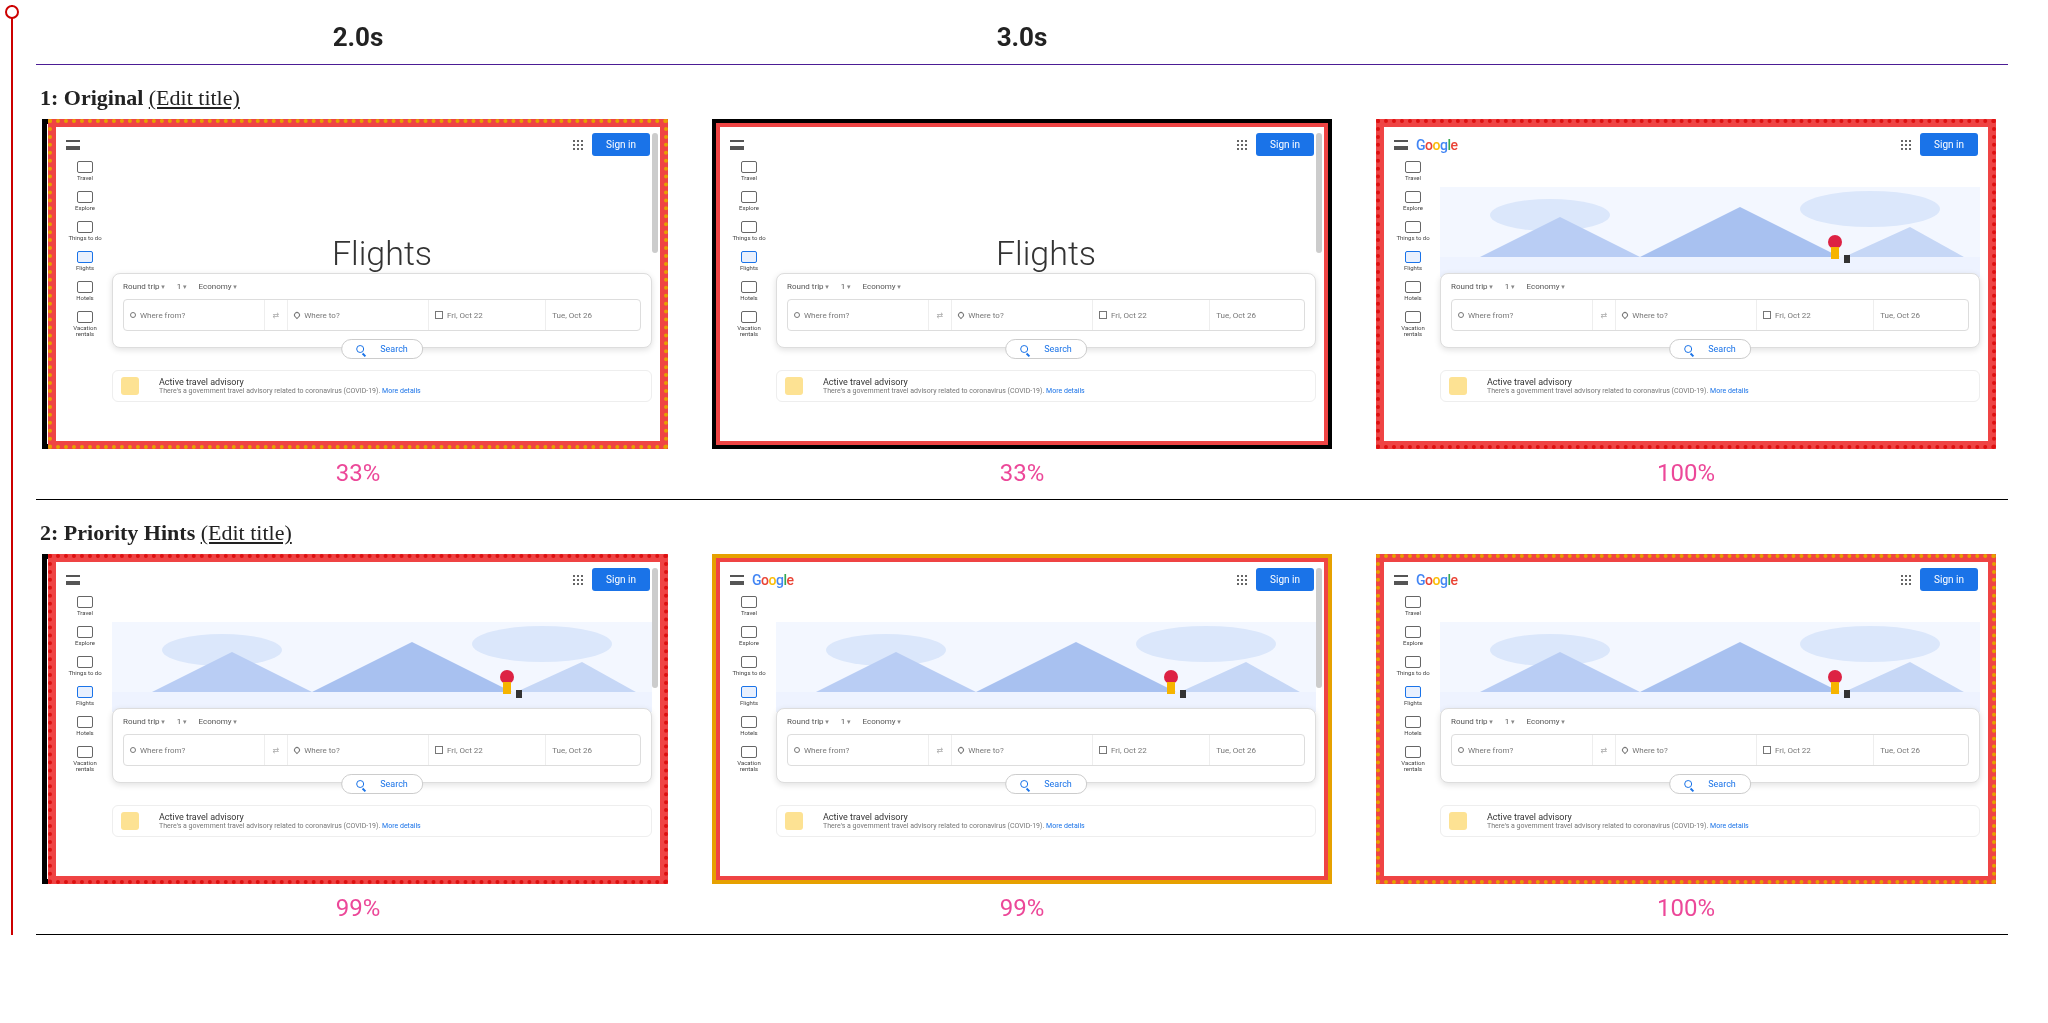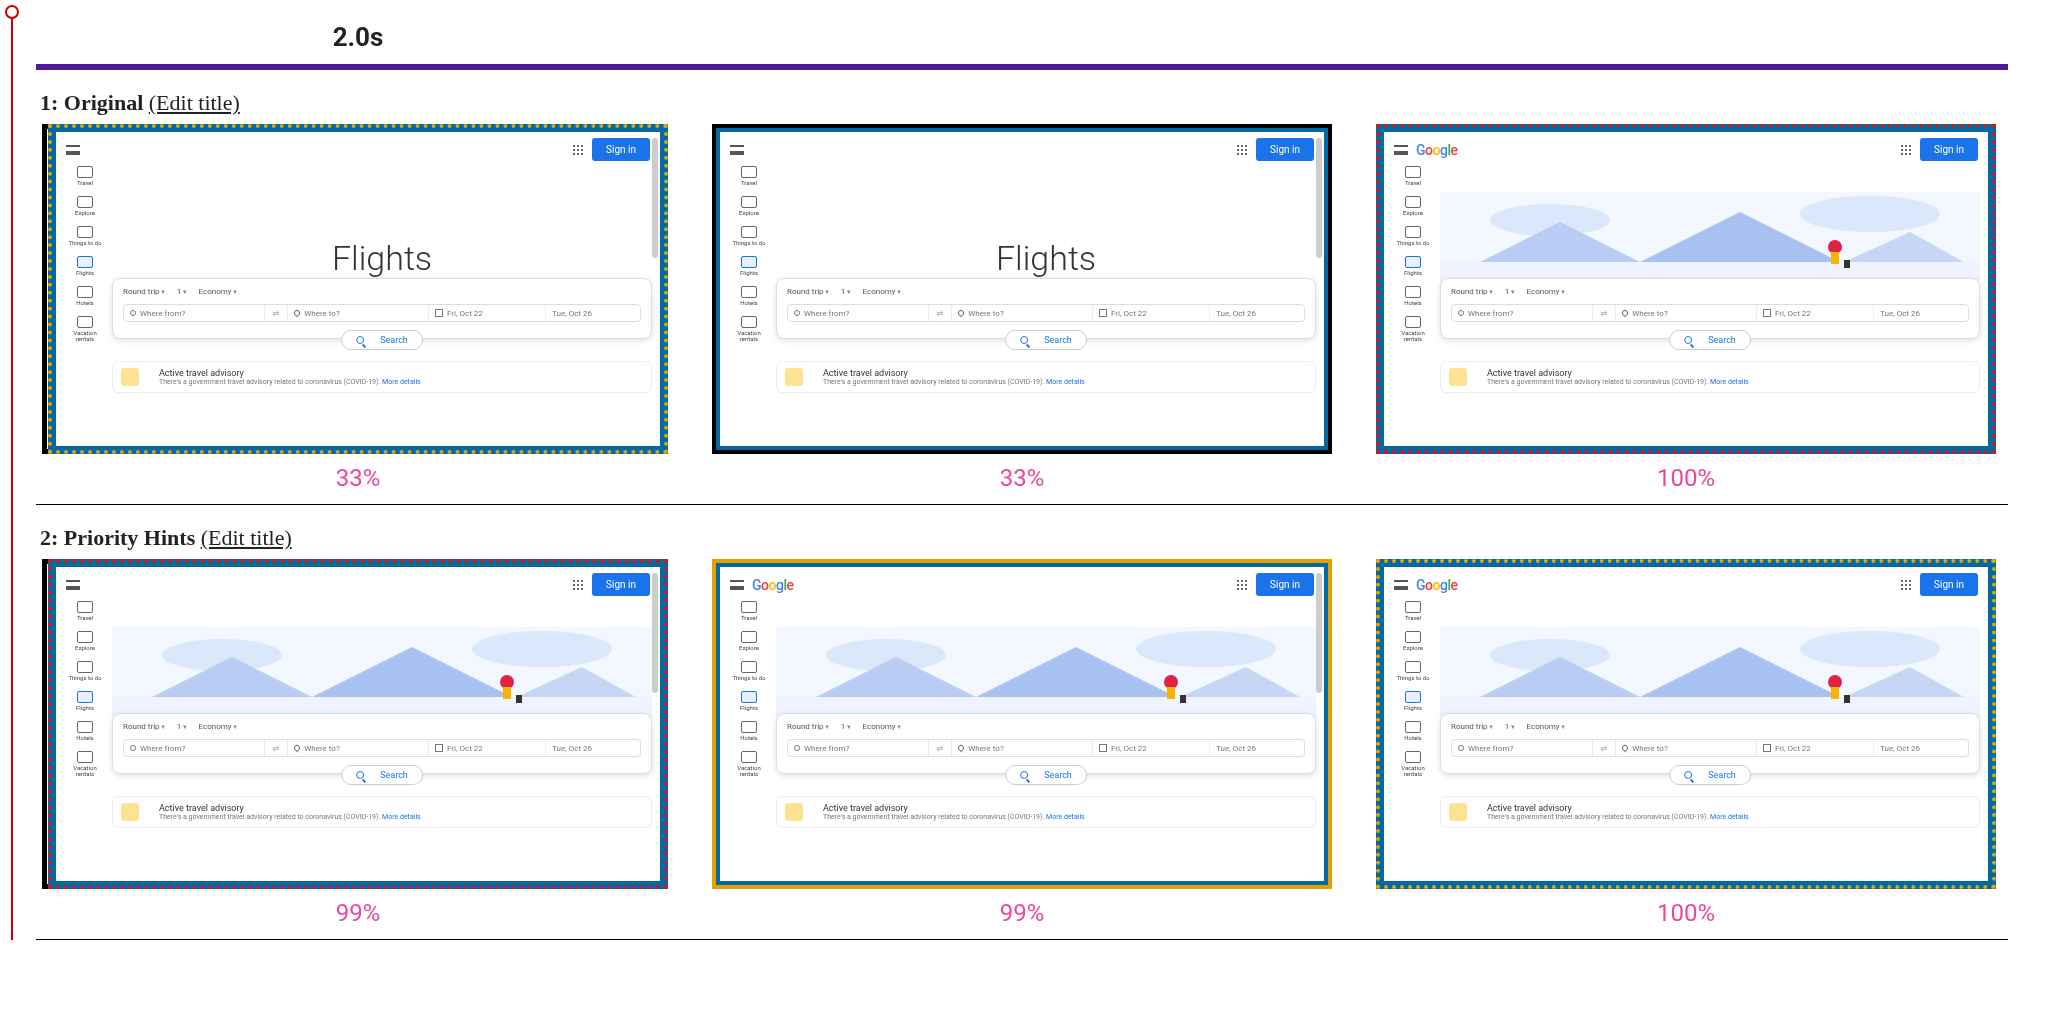--- a/index.html
+++ b/index.html
@@ -27,21 +27,21 @@
     position: absolute;
     left: 11px; top: 5px; bottom: 0;
     width: 2px;
     background: #c00;
   }
   .time-header {
     display: grid;
     grid-template-columns: 1fr 1fr 1fr;
     gap: 20px;
     padding: 12px 0;
-    border-bottom: 6px solid #4c1d95;
+    border-bottom: 1px solid #4c1d95;
     margin-right: 40px;
   }
   .time-header .t {
     font-size: 26px;
     font-weight: 700;
     text-align: center;
     color: #222;
   }
   .run-title {
     padding: 20px 4px 8px 4px;
@@ -63,21 +63,21 @@
   .cell .pct { font-size: 24px; margin-top: 10px; color: #ec4899; }
   .frame-wrap { position: relative; width: 620px; height: 330px; }
   .bracket {
     position: absolute;
     left: -6px; top: 0; bottom: 0; width: 10px;
     border: 5px solid #000;
     border-right: none;
   }
   .frame {
     position: absolute; inset: 0;
-    background: #0369a1;
+    background: #ef4444;
   }
   .frame.dotted-red    { border: 4px dotted #d11; }
   .frame.dotted-orange { border: 4px dotted #e6a100; }
   .frame.solid-black   { border: 4px solid  #000; }
   .frame.solid-orange  { border: 4px solid  #e6a100; }
 
   
   .mini {
     position: absolute; inset: 4px;
     background: #fff;
@@ -111,21 +111,21 @@
   .mini .hero .mtn { position:absolute; left:0; right:0; bottom:0; height: 90px; }
   .mini .card {
     margin-top: -4px;
     background:#fff; border:1px solid #ddd; border-radius:8px;
     box-shadow: 0 2px 6px rgba(0,0,0,0.12);
     padding: 8px 10px 16px 10px;
     position:relative;
   }
   .mini .chips { display:flex; gap:12px; font-size:8px; color:#555; margin-bottom:8px; }
   .mini .chip::after{ content:" ▾"; color:#888; font-size:7px;}
-  .mini .fields { display:grid; grid-template-columns: 1.2fr 0.2fr 1.2fr 1fr 0.8fr; gap:0; border:1px solid #ddd; border-radius:4px; height:18px;}
+  .mini .fields { display:grid; grid-template-columns: 1.2fr 0.2fr 1.2fr 1fr 0.8fr; gap:0; border:1px solid #ddd; border-radius:4px; height:32px;}
   .mini .f { border-right:1px solid #eee; display:flex; align-items:center; gap:4px; padding:0 6px; font-size:8px; color:#777;}
   .mini .f:last-child{border-right:none;}
   .mini .dot{ width:6px;height:6px;border:1.5px solid #777;border-radius:50%;}
   .mini .swap{ justify-content:center; color:#aaa;}
   .mini .pin{ width:6px;height:6px;border:1.5px solid #777;border-radius:50% 50% 50% 0; transform:rotate(-45deg);}
   .mini .cal{ width:8px;height:8px;border:1.5px solid #777;}
   .mini .searchbtn{
     position:absolute; left:50%; bottom:-12px; transform:translateX(-50%);
     background:#fff; border:1px solid #ccc; border-radius:20px;
     font-size:9px; color:#1a73e8; padding:4px 14px; display:flex; align-items:center; gap:16px;
@@ -144,20 +144,21 @@
 </style>
 </head>
 <body>
 
 <div class="stage">
   <div class="timeline-line"></div>
   <div class="timeline-dot"></div>
 
   <div class="time-header">
     <div class="t">2.0s</div>
+    <div class="t">3.0s</div>
   </div>
 
   <div id="runs">
       <div class="run-title"><span class="num">1</span><span class="name">: <span>Original</span></span> <span class="edit">(Edit title)</span></div>
       <div class="row">
         <div class="cell">
           <div class="frame-wrap">
             <div class="bracket"></div>
             <div class="frame dotted-orange">
               <div class="mini">

